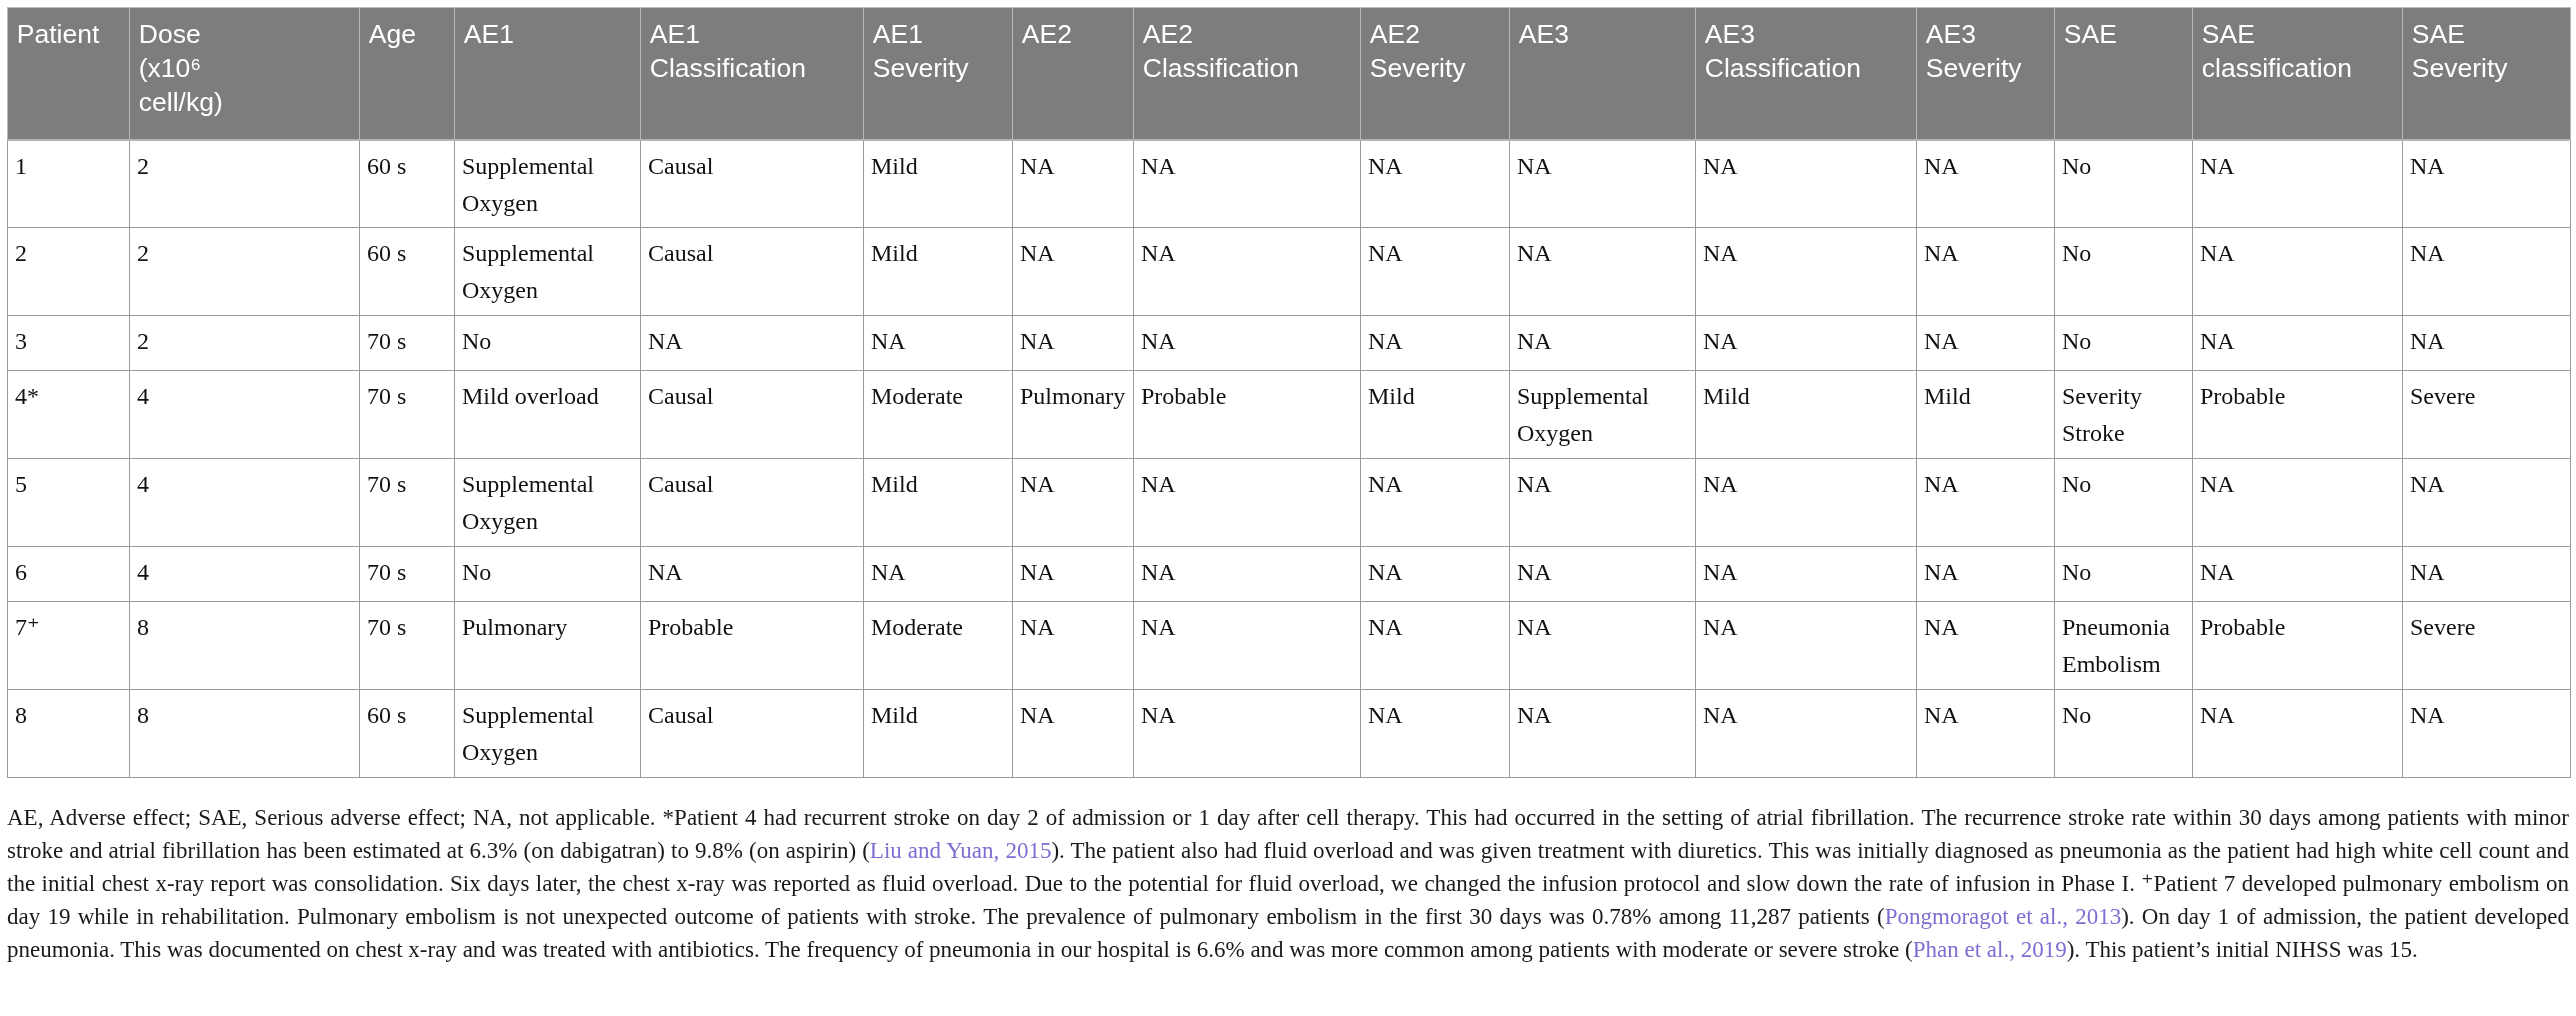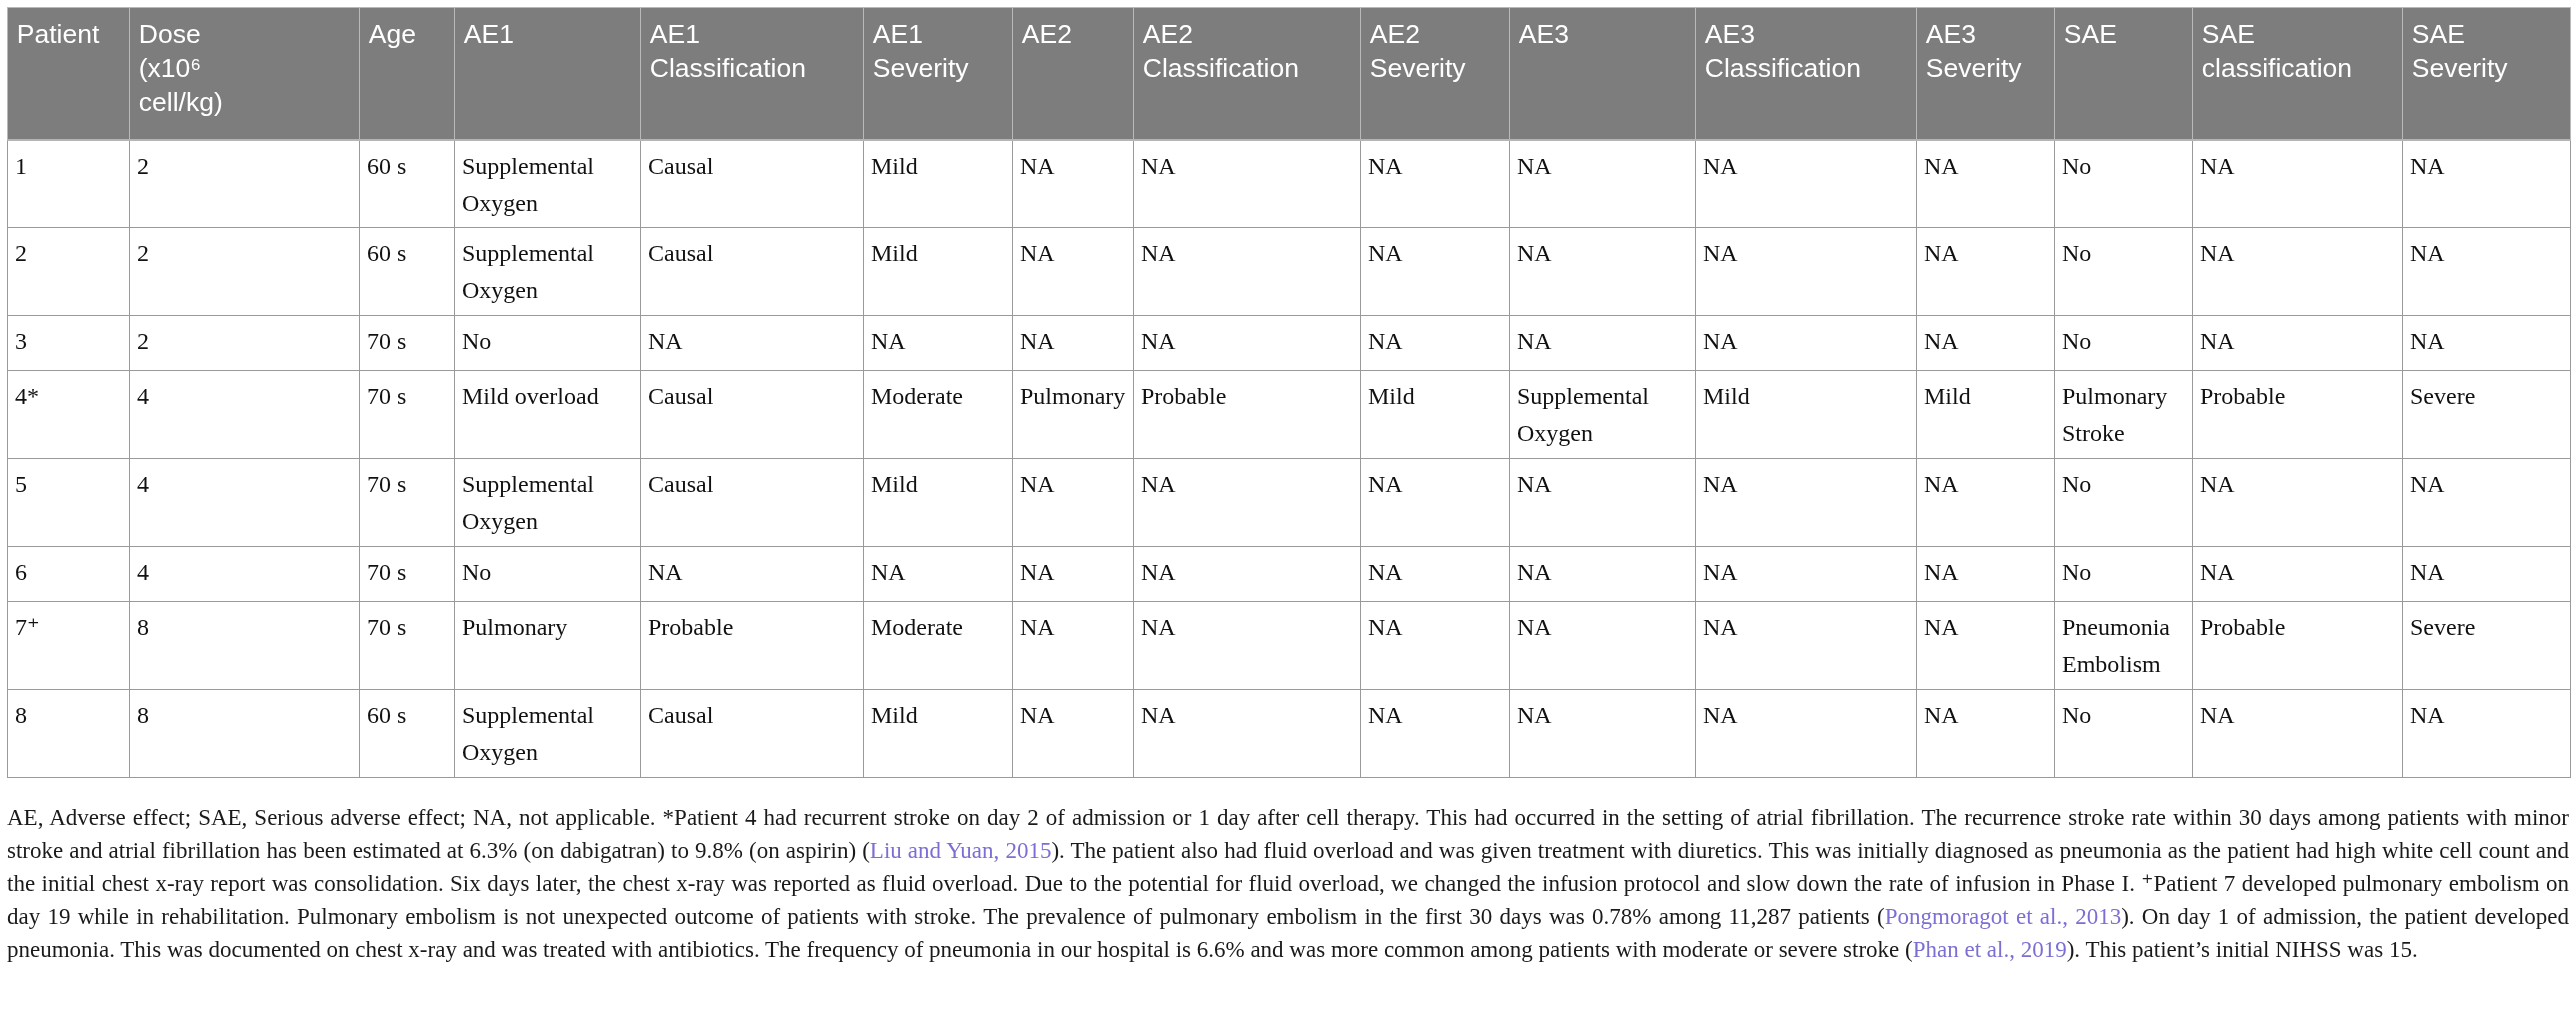--- a/index.html
+++ b/index.html
@@ -179,21 +179,21 @@
           <td class="align-center">70 s</td>
           <td class="align-left">Mild overload</td>
           <td class="align-left">Causal</td>
           <td class="align-left">Moderate</td>
           <td class="align-left">Pulmonary</td>
           <td class="align-left">Probable</td>
           <td class="align-left">Mild</td>
           <td class="align-left">Supplemental Oxygen</td>
           <td class="align-left">Mild</td>
           <td class="align-left">Mild</td>
-          <td class="align-left">Pulmonary Stroke</td>
+          <td class="align-left">Severity Stroke</td>
           <td class="align-left">Probable</td>
           <td class="align-left">Severe</td>
         </tr>
         <tr class="row-tall">
           <td class="align-left">5</td>
           <td class="align-center">4</td>
           <td class="align-center">70 s</td>
           <td class="align-left">Supplemental Oxygen</td>
           <td class="align-left">Causal</td>
           <td class="align-left">Mild</td>

